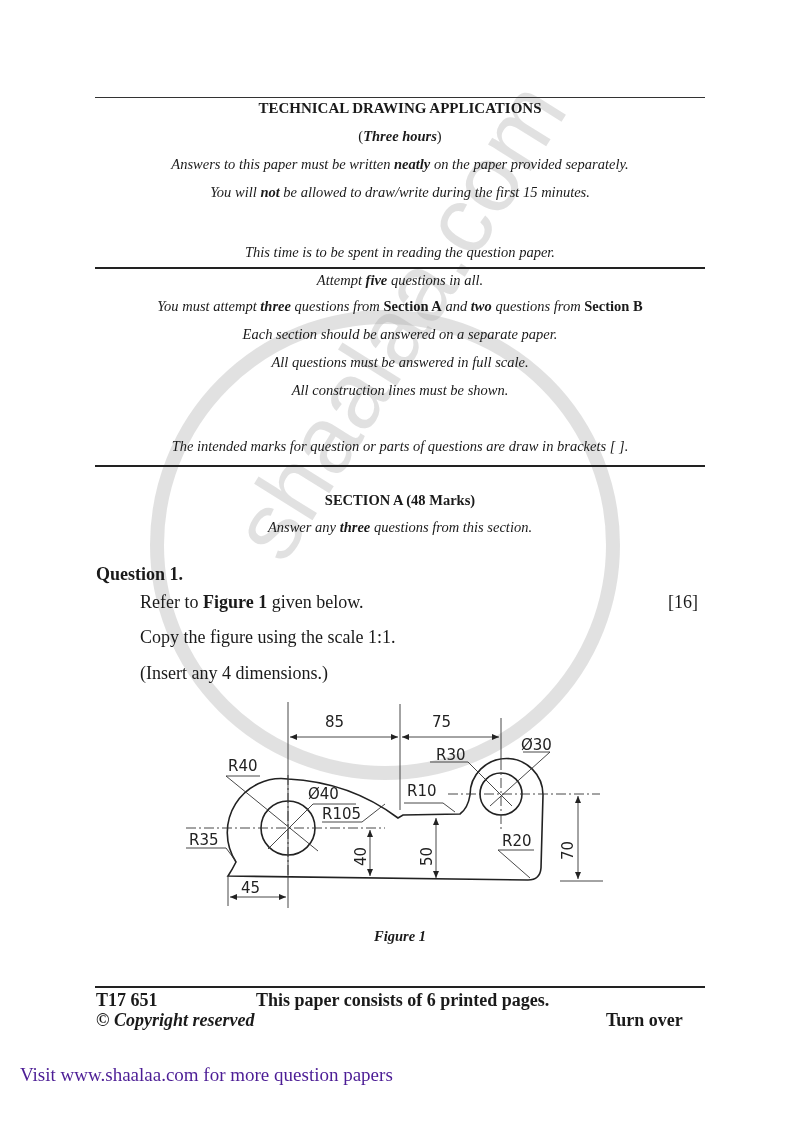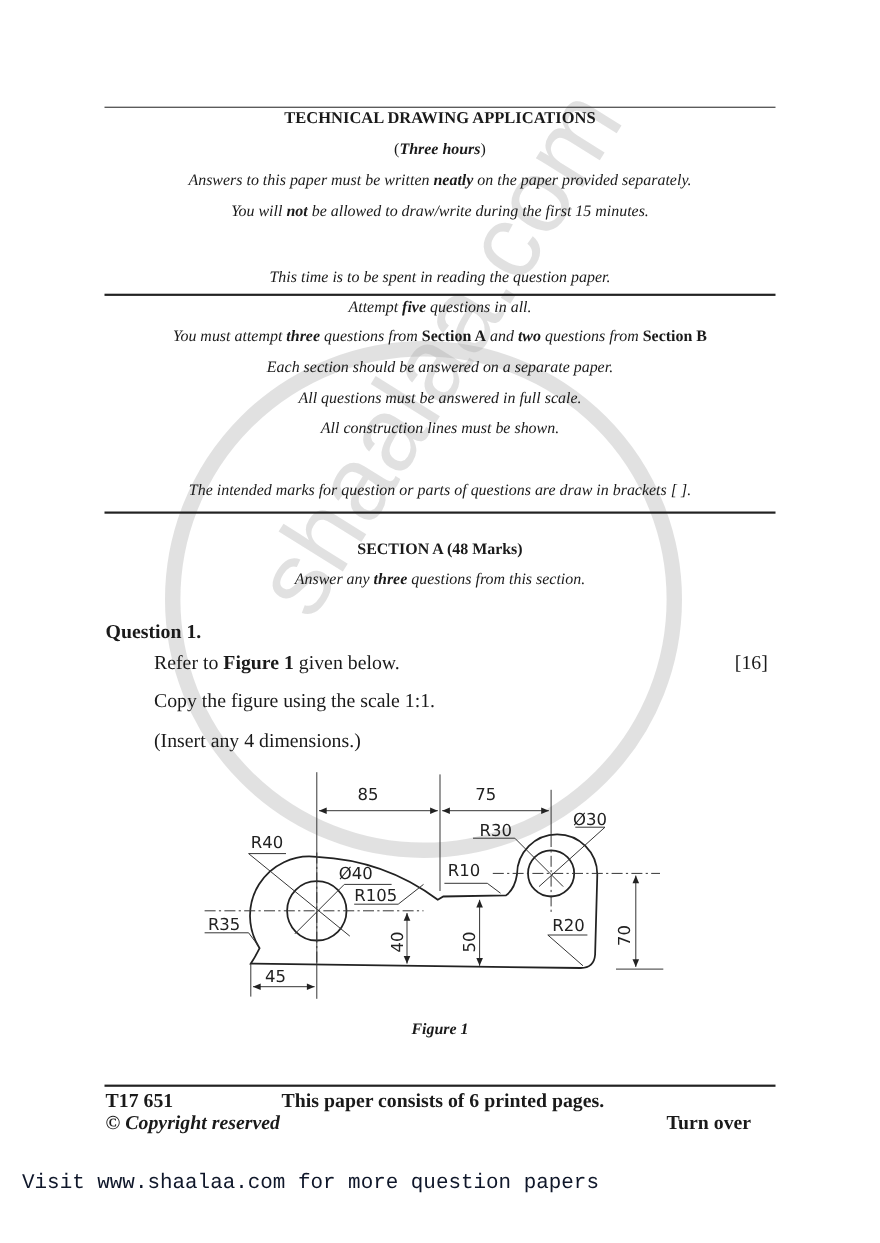--- a/index.html
+++ b/index.html
@@ -13,21 +13,21 @@
   .it { font-style: italic; }
   .b { font-weight: bold; }
   .title { font-size: 15px; font-weight: bold; }
   .abs { position: absolute; font-size: 18px; }
   .watermark { position: absolute; left: 150px; top: 310px; width: 470px; height: 470px;
                border: 14px solid rgba(170,170,170,0.35); border-radius: 50%; box-sizing: border-box; pointer-events:none; }
   .wm-text { position: absolute; left: 210px; top: 520px; font-family: "Liberation Sans", sans-serif;
              font-size: 95px; color: rgba(170,170,170,0.35); transform: rotate(-58deg); transform-origin: left top;
              white-space: nowrap; pointer-events:none; }
   svg text { font-family: "DejaVu Sans", "Liberation Sans", sans-serif; }
-  .footer-link { position: absolute; left: 20px; top: 1064px; font-family: Liberation Mono, monospace; font-size: 19px; color: #0f172a; }
+  .footer-link { position: absolute; left: 20px; top: 1064px; font-family: Liberation Serif, serif; font-size: 19px; color: #4c1d95; }
 </style>
 </head>
 <body>
 
 <div class="page">
 
   <div class="watermark"></div>
   <div class="wm-text">shaalaa.com</div>
 
   <div class="rule thin" style="top:97px;"></div>

